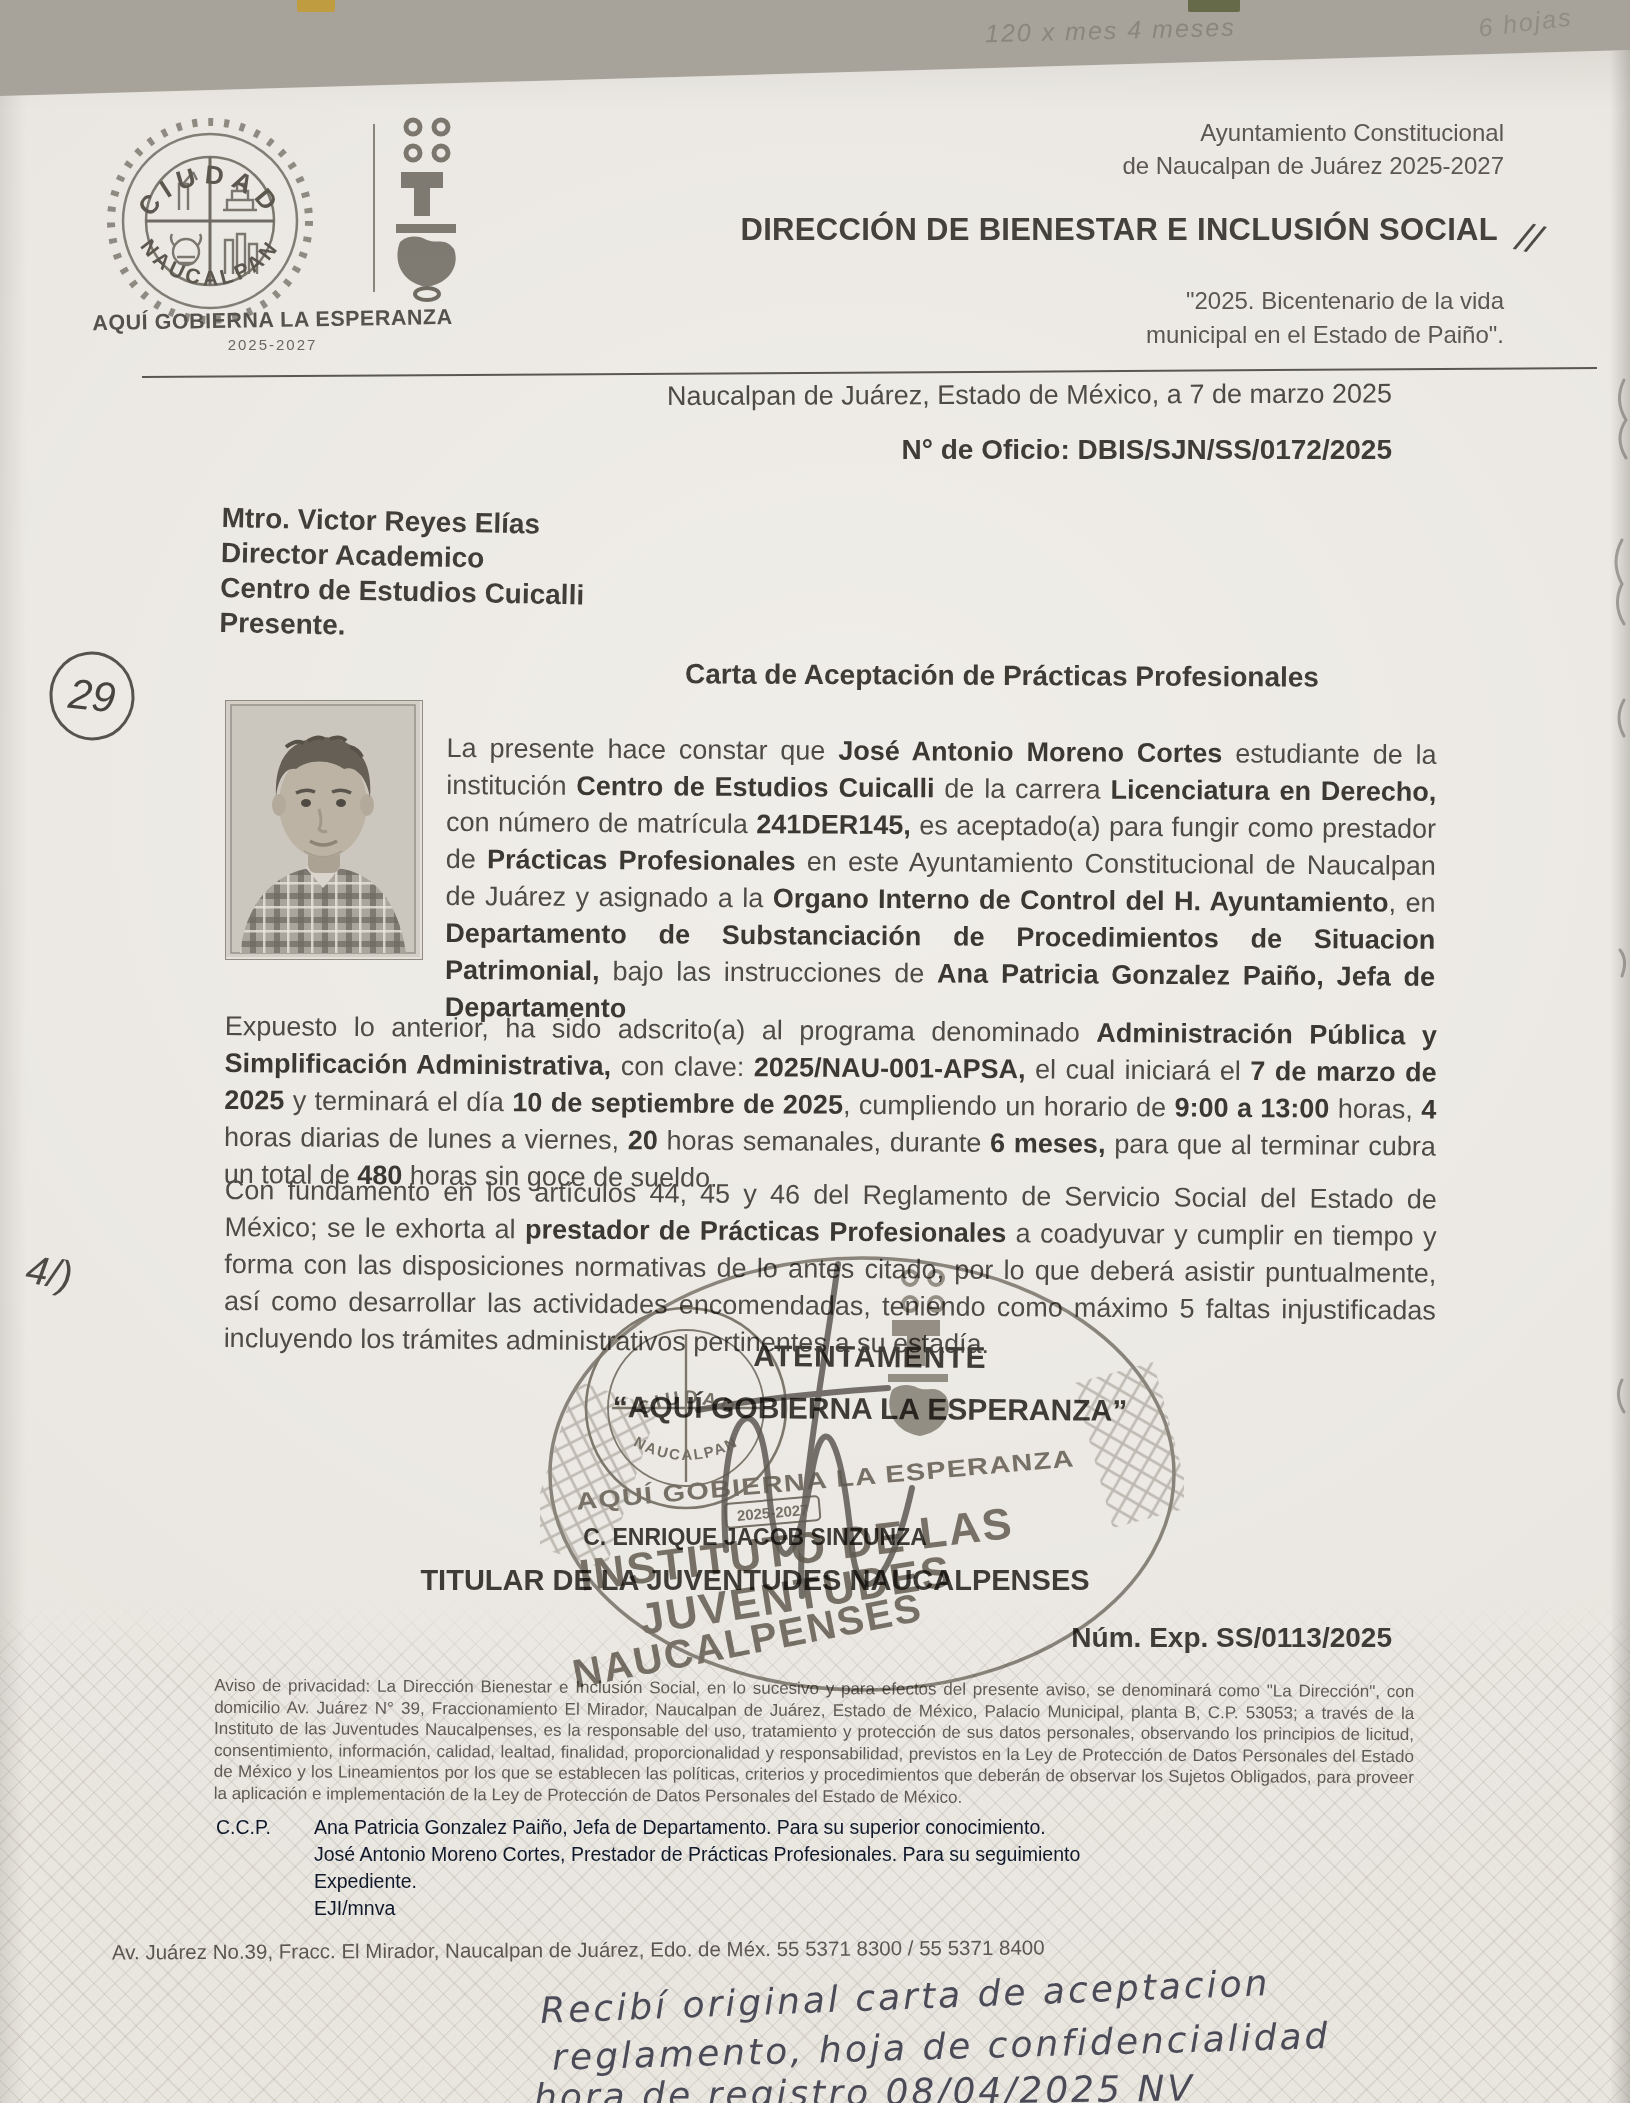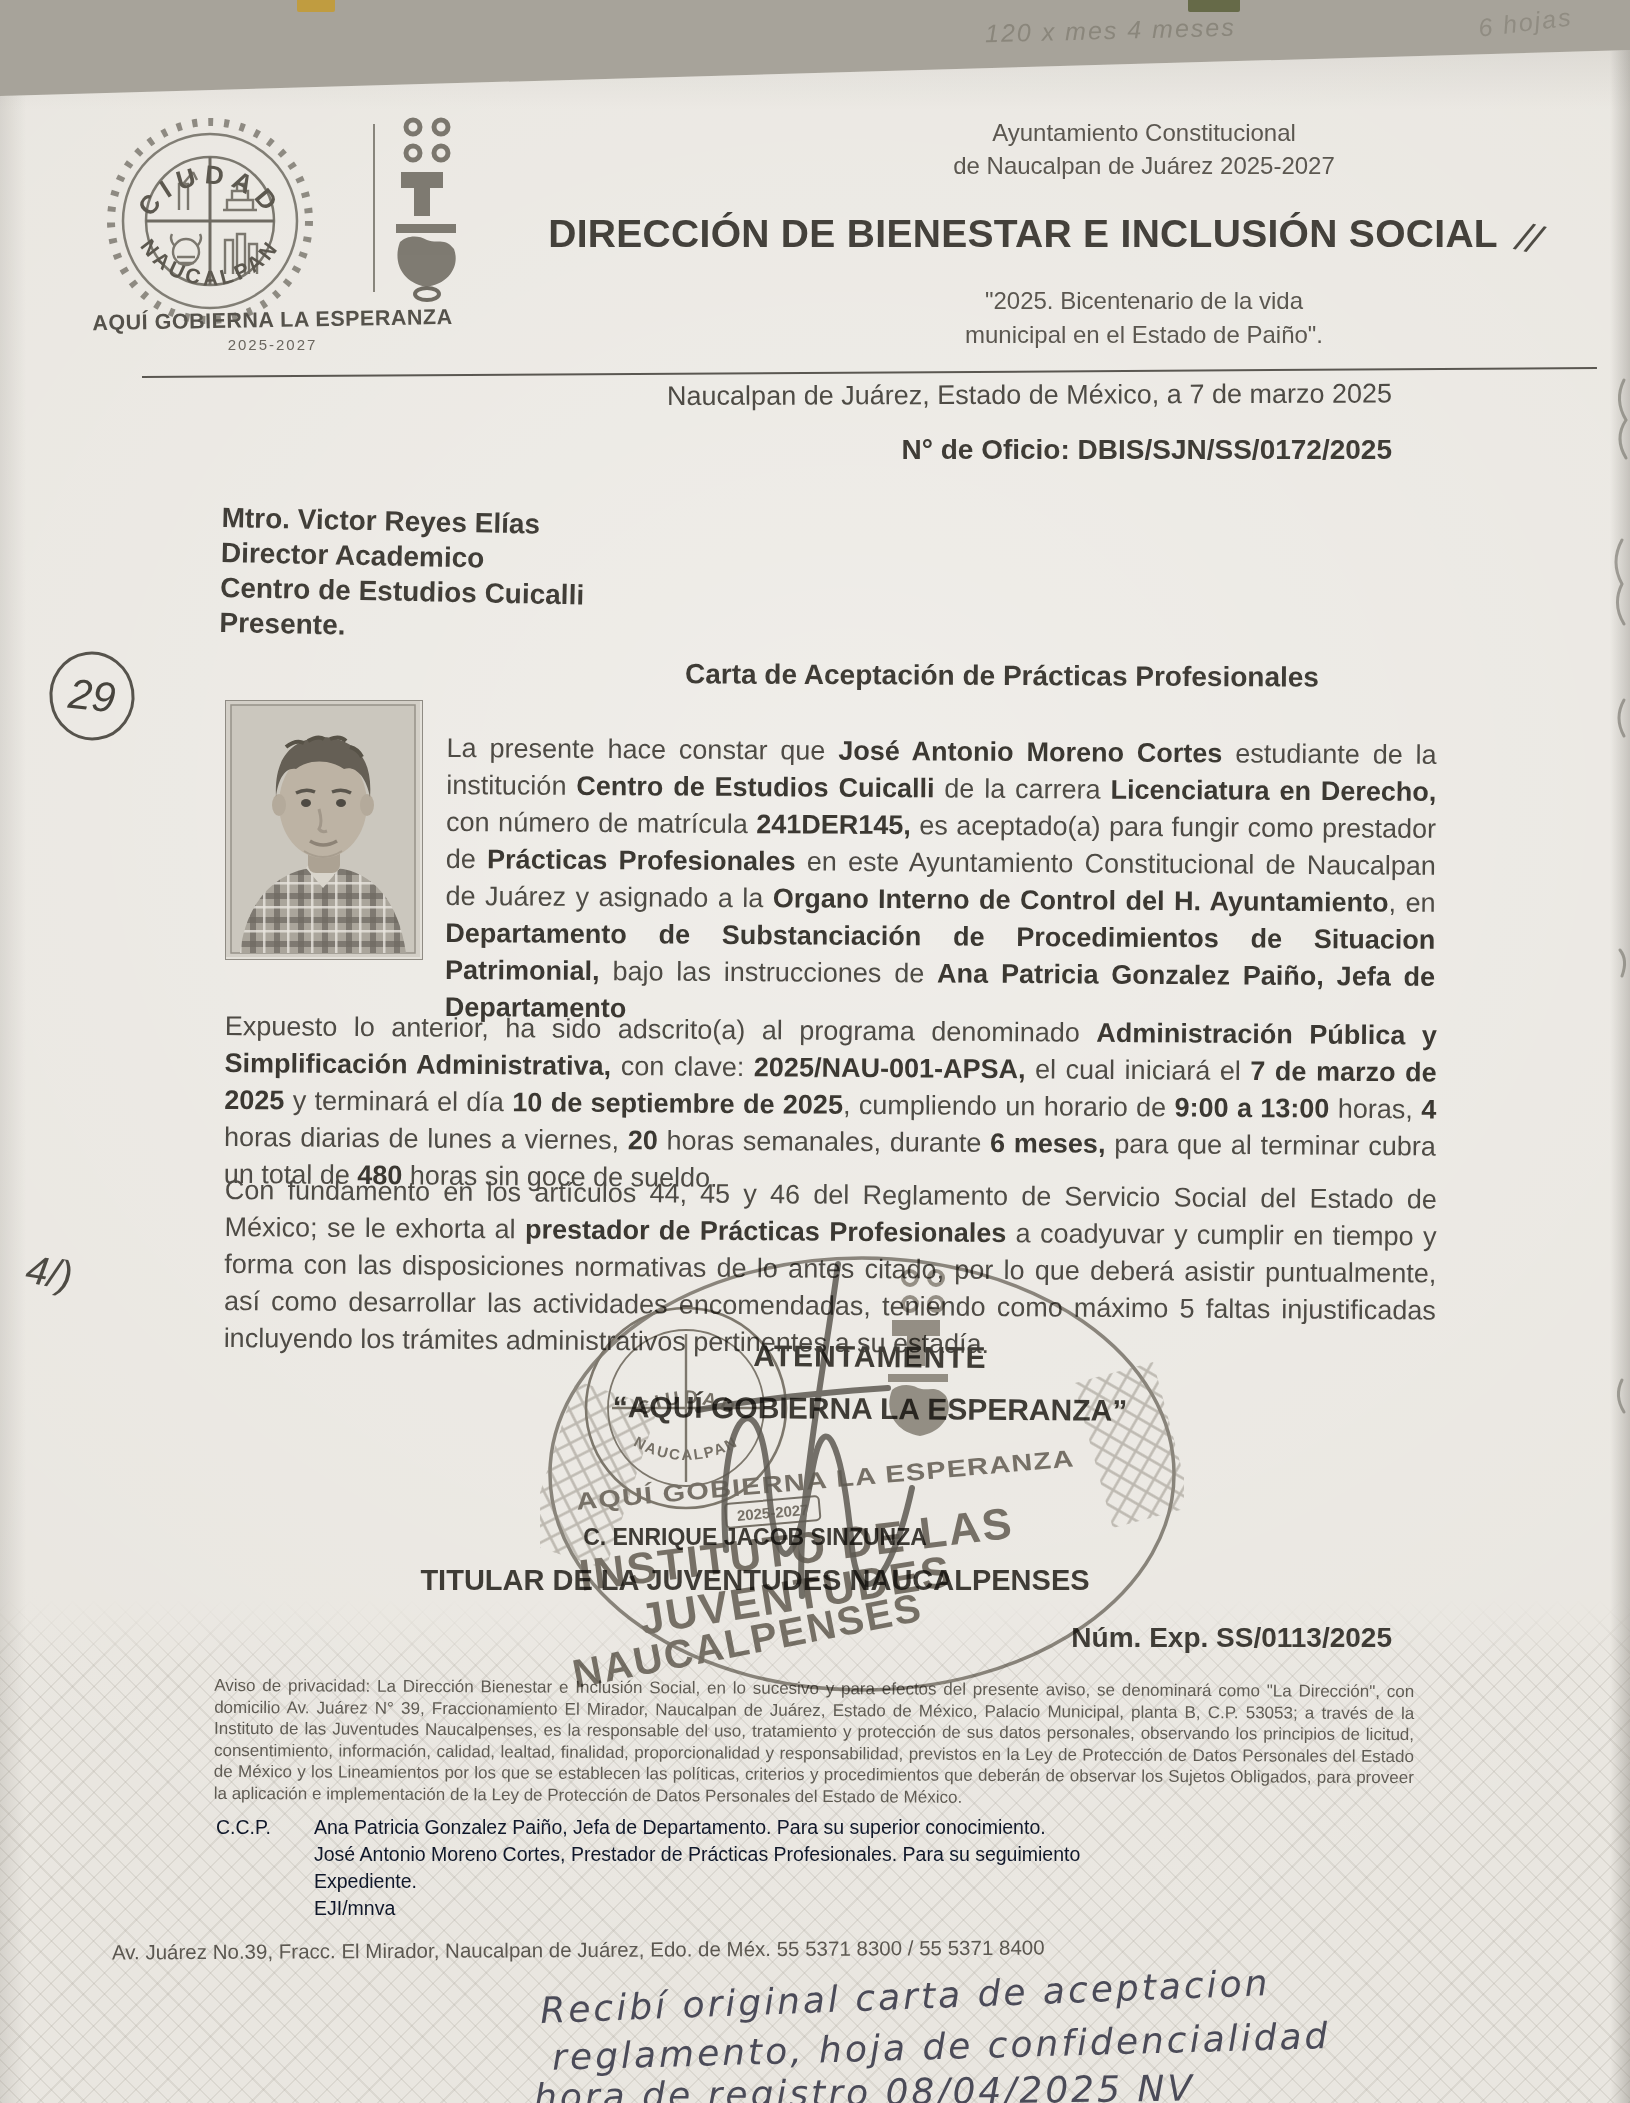--- a/index.html
+++ b/index.html
@@ -16,22 +16,22 @@
       linear-gradient(to bottom, rgba(110,106,98,.20), rgba(0,0,0,0) 110px),
       #e9e6e0;}
   #watermark{position:absolute;left:0;top:1600px;width:100%;height:503px;opacity:.5;
     background-image:
       repeating-linear-gradient(45deg, rgba(140,134,122,.30) 0 1.6px, transparent 1.6px 15px),
       repeating-linear-gradient(-45deg, rgba(140,134,122,.30) 0 1.6px, transparent 1.6px 15px);
     -webkit-mask-image:linear-gradient(to bottom, transparent, #000 70px);
     mask-image:linear-gradient(to bottom, transparent, #000 70px);}
   .pencil{color:rgba(112,107,96,.52);font-style:italic;letter-spacing:2px;font-size:25px;}
   .tab{position:absolute;top:0;height:12px;border-radius:0 0 2px 2px;}
-  .right-txt{text-align:center;color:#5b5750;font-size:24px;line-height:33px;}
-  .dept{font-weight:700;font-size:39px;color:#44413b;letter-spacing:.3px;}
+  .right-txt{text-align:right;color:#5b5750;font-size:24px;line-height:33px;}
+  .dept{font-weight:700;font-size:31px;color:#44413b;letter-spacing:.3px;}
   .ink{color:#4e4b44;font-style:italic;}
   .rule{height:2px;background:#5a5751;transform:rotate(-.35deg);transform-origin:left center;}
   .doc{color:#4e4b45;}
   .b{font-weight:700;color:#3b3832;}
   .bold-line{font-weight:700;color:#3f3c36;}
   .body-text{font-size:27px;line-height:37px;text-align:justify;color:#4e4b45;}
   .addr{font-weight:700;font-size:28px;line-height:35px;color:#413e38;transform:rotate(1.2deg);transform-origin:left top;}
   .photo-frame{width:196px;height:258px;border:1px solid #8f8b83;background:#d9d5ce;flex:none;
     box-shadow:0 0 0 3px #e4e1da inset;}
   .hw{font-family:"DejaVu Sans",sans-serif;font-style:italic;color:#4b4b58;font-size:36px;letter-spacing:3px;white-space:nowrap;}

